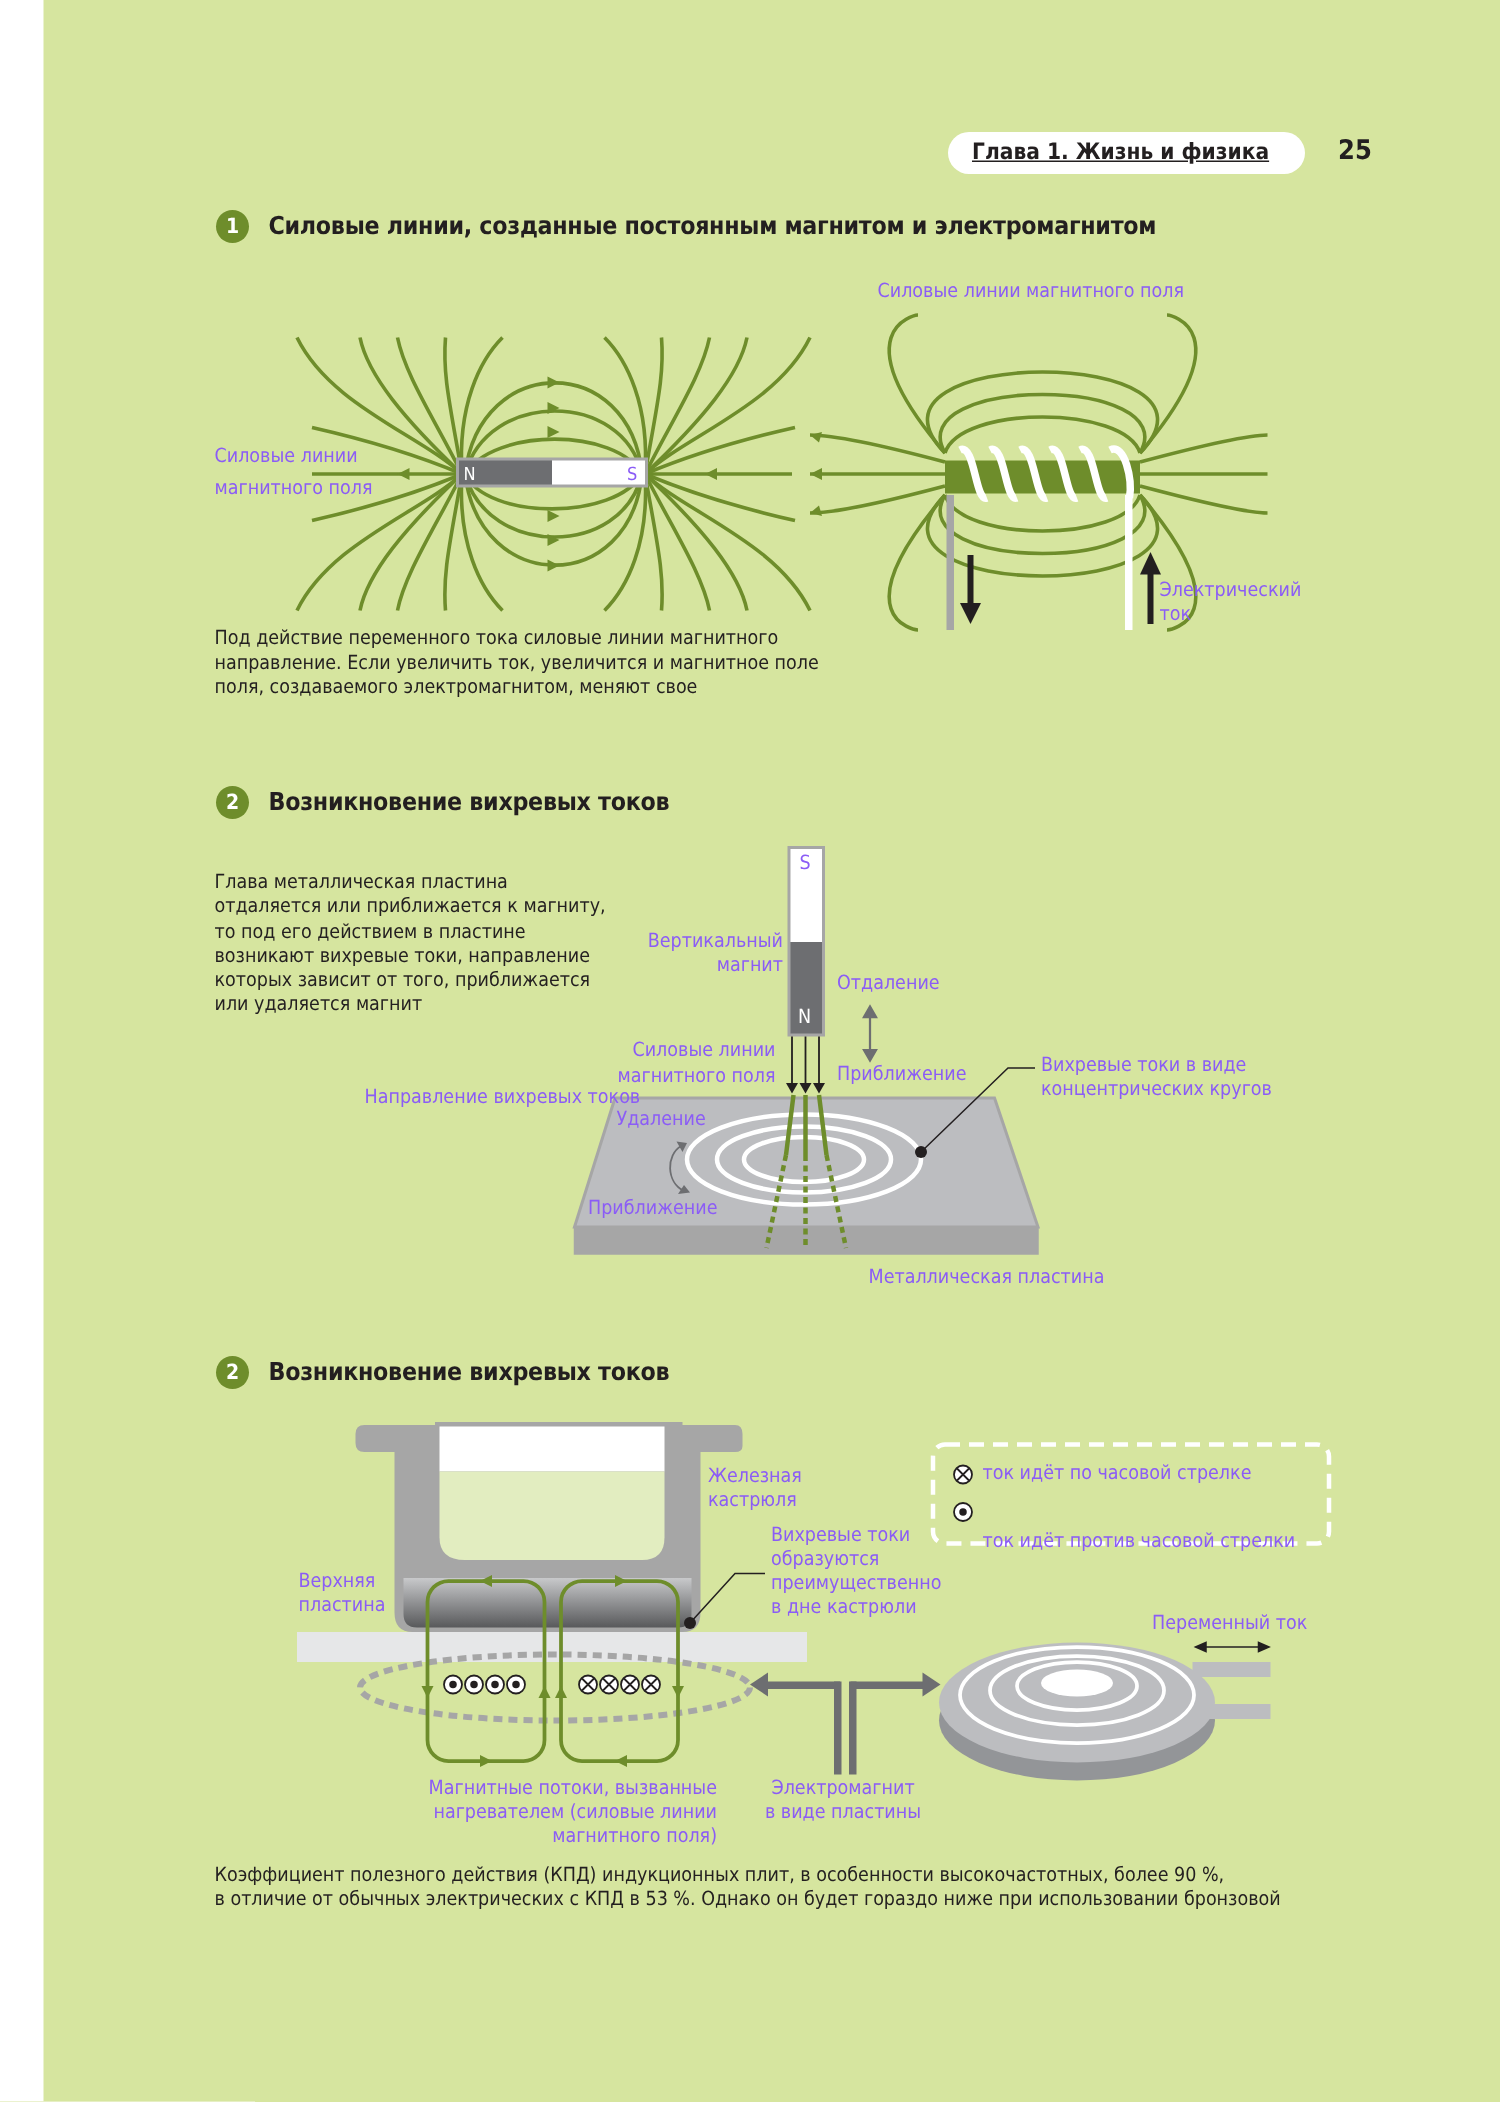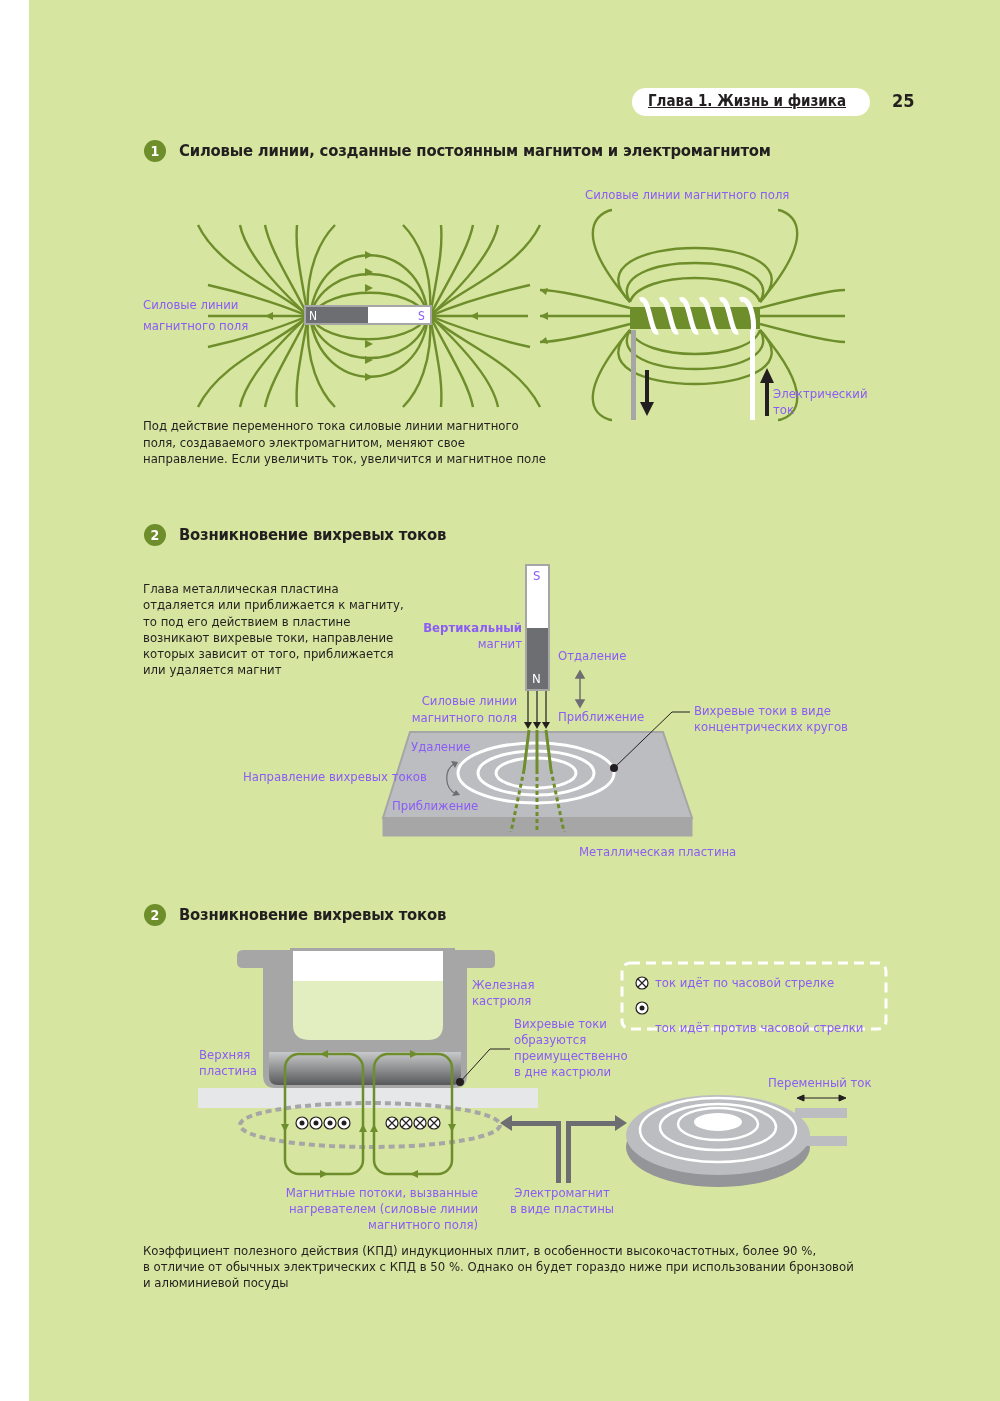--- a/index.html
+++ b/index.html
@@ -130,22 +130,22 @@
 <div class="lbl" style="left:585px;top:187px;">Силовые линии магнитного поля</div>
 <div class="lbl" style="left:143px;top:297px;">Силовые линии</div>
 <div class="lbl" style="left:143px;top:318px;">магнитного поля</div>
 <div class="lbl" style="left:309px;top:308px;color:#fff;font-size:12px;">N</div>
 <div class="lbl" style="left:418px;top:308px;font-size:12px;">S</div>
 <div class="lbl" style="left:773px;top:386px;">Электрический</div>
 <div class="lbl" style="left:773px;top:402px;">ток</div>
 
 <div class="para" style="left:143px;top:418px;">
   <div>Под действие переменного тока силовые линии магнитного</div>
+  <div>направление. Если увеличить ток, увеличится и магнитное поле</div>
   <div>поля, создаваемого электромагнитом, меняют свое</div>
-  <div>направление. Если увеличить ток, увеличится и магнитное поле</div>
 </div>
 
 <div class="badge" style="left:144px;top:524px;">2</div>
 <div class="sec-title" style="left:179px;top:525px;">Возникновение вихревых токов</div>
 
 <div class="para" style="left:143px;top:581px;line-height:16.3px;">
   <div>Глава металлическая пластина</div>
   <div>отдаляется или приближается к магниту,</div>
   <div>то под его действием в пластине</div>
   <div>возникают вихревые токи, направление</div>
@@ -207,30 +207,30 @@
     <path d="M454 764 C444 770, 444 788, 456 794"></path>
   </g>
   <g fill="#6d6e71">
     <polygon points="451,761 458,762 455,768"></polygon>
     <polygon points="452,796 460,795 456,790"></polygon>
   </g>
 </svg>
 
 <div class="lbl" style="left:533px;top:568px;font-size:13px;">S</div>
 <div class="lbl" style="left:532px;top:671px;font-size:13px;color:#fff;">N</div>
-<div class="lbl lbl-r" style="right:478px;top:620px;font-weight:bold;">Вертикальный</div>
+<div class="lbl lbl-r" style="right:478px;top:620px;">Вертикальный</div>
 <div class="lbl lbl-r" style="right:478px;top:636px;">магнит</div>
 <div class="lbl" style="left:558px;top:648px;">Отдаление</div>
 <div class="lbl" style="left:558px;top:709px;">Приближение</div>
 <div class="lbl lbl-r" style="right:483px;top:693px;">Силовые линии</div>
 <div class="lbl lbl-r" style="right:483px;top:710px;">магнитного поля</div>
 <div class="lbl" style="left:694px;top:703px;">Вихревые токи в виде</div>
 <div class="lbl" style="left:694px;top:719px;">концентрических кругов</div>
 <div class="lbl" style="left:411px;top:739px;">Удаление</div>
-<div class="lbl" style="left:243px;top:769px;">Направление вихревых токов</div>
+<div class="lbl" style="left:243px;top:724px;">Направление вихревых токов</div>
 <div class="lbl" style="left:392px;top:798px;">Приближение</div>
 <div class="lbl" style="left:531px;top:844px;margin-left:48px;">Металлическая пластина</div>
 
 <div class="badge" style="left:144px;top:904px;">2</div>
 <div class="sec-title" style="left:179px;top:905px;">Возникновение вихревых токов</div>
 
 <svg width="1000" height="1401">
   <defs>
     <linearGradient id="potBottom" x1="0" y1="0" x2="0" y2="1">
       <stop offset="0" stop-color="#c8c9cb"></stop>
@@ -344,15 +344,14 @@
   <div>нагревателем (силовые линии</div>
   <div>магнитного поля)</div>
 </div>
 <div class="lbl" style="left:500px;top:1185px;width:124px;text-align:center;">
   <div>Электромагнит</div>
   <div>в виде пластины</div>
 </div>
 
 <div class="para" style="left:143px;top:1243px;line-height:16px;">
   <div>Коэффициент полезного действия (КПД) индукционных плит, в особенности высокочастотных, более 90 %,</div>
-  <div>в отличие от обычных электрических с КПД в 50 %. Однако он будет гораздо ниже при использовании бронзовой</div>
-  <div>и алюминиевой посуды</div>
+  <div>в отличие от обычных электрических с КПД в 53 %. Однако он будет гораздо ниже при использовании бронзовой</div>
 </div>
 
 </body></html>

